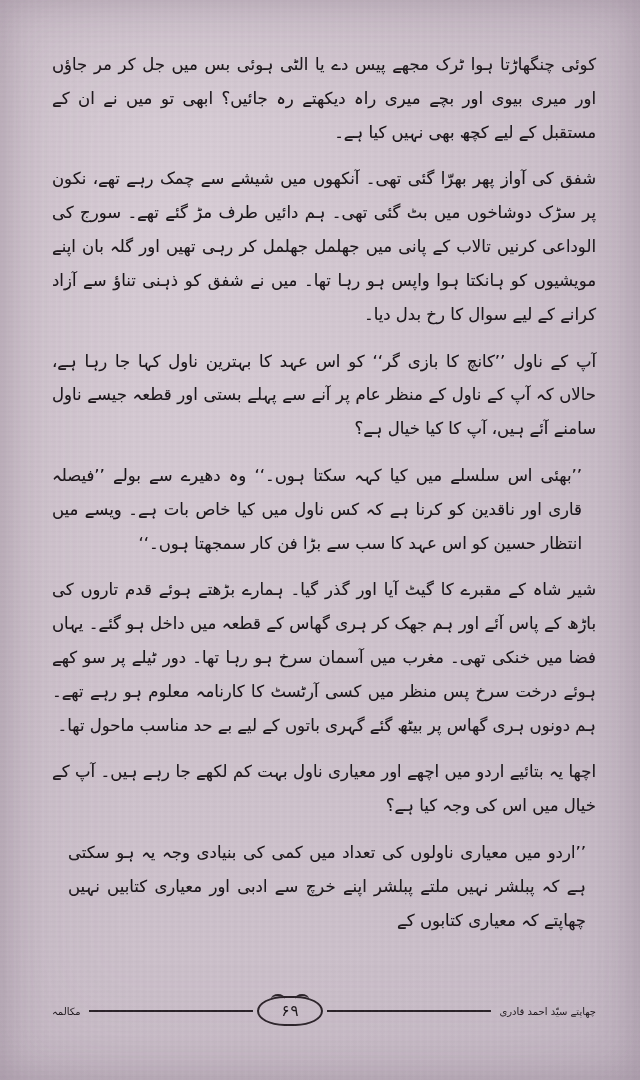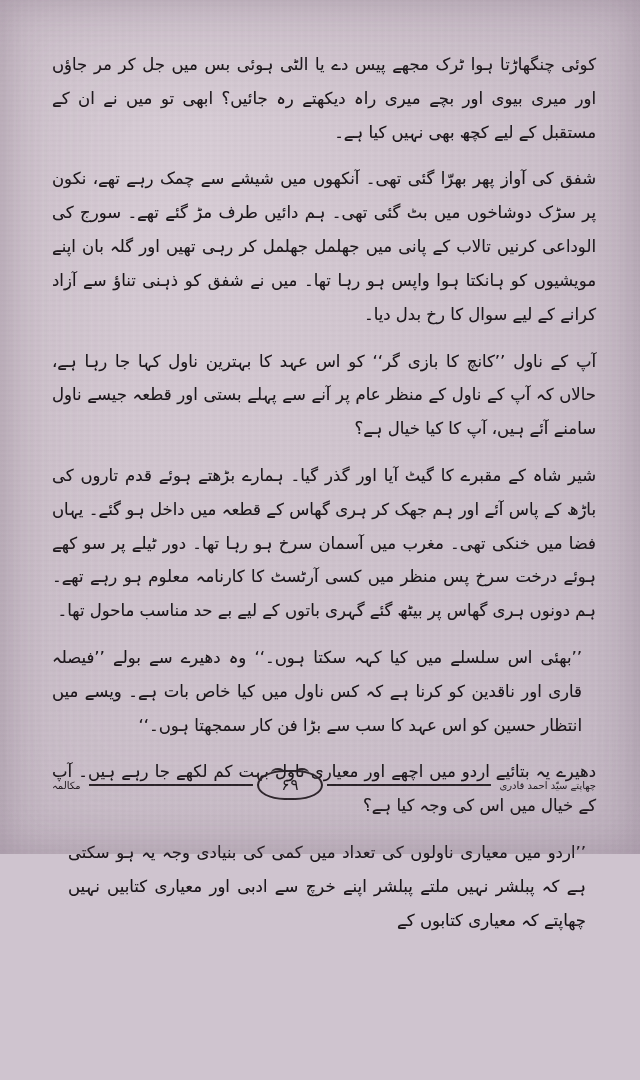--- a/index.html
+++ b/index.html
@@ -9,21 +9,21 @@
   }
   body {
     width: 640px;
     height: 1080px;
     overflow: hidden;
     font-family: "DejaVu Sans", sans-serif;
   }
   .page {
     position: relative;
     width: 640px;
-    height: 854px;
+    height: 1080px;
     background:
       radial-gradient(ellipse at 30% 20%, #d8cdd6 0%, #cfc3cd 45%, #c6bac6 100%);
     box-sizing: border-box;
   }
   .grain {
     position: absolute;
     inset: 0;
     pointer-events: none;
     background-image:
       repeating-linear-gradient(0deg, rgba(255,255,255,0.035) 0px, rgba(255,255,255,0.0) 2px, rgba(0,0,0,0.02) 3px, rgba(0,0,0,0.0) 5px),
@@ -124,23 +124,23 @@
   .badge-cap.right { right: 12px; }
 </style>
 </head>
 <body>
 
 <div class="page">
   <div class="content">
     <p class="para">کوئی چنگھاڑتا ہوا ٹرک مجھے پیس دے یا الٹی ہوئی بس میں جل کر مر جاؤں اور میری بیوی اور بچے میری راہ دیکھتے رہ جائیں؟ ابھی تو میں نے ان کے مستقبل کے لیے کچھ بھی نہیں کیا ہے۔</p>
     <p class="para">شفق کی آواز پھر بھرّا گئی تھی۔ آنکھوں میں شیشے سے چمک رہے تھے، نکون پر سڑک دوشاخوں میں بٹ گئی تھی۔ ہم دائیں طرف مڑ گئے تھے۔ سورج کی الوداعی کرنیں تالاب کے پانی میں جھلمل جھلمل کر رہی تھیں اور گلہ بان اپنے مویشیوں کو ہانکتا ہوا واپس ہو رہا تھا۔ میں نے شفق کو ذہنی تناؤ سے آزاد کرانے کے لیے سوال کا رخ بدل دیا۔</p>
     <p class="para">آپ کے ناول ’’کانچ کا بازی گر‘‘ کو اس عہد کا بہترین ناول کہا جا رہا ہے، حالاں کہ آپ کے ناول کے منظر عام پر آنے سے پہلے بستی اور قطعہ جیسے ناول سامنے آئے ہیں، آپ کا کیا خیال ہے؟</p>
+    <p class="para quote">’’بھئی اس سلسلے میں کیا کہہ سکتا ہوں۔‘‘ وہ دھیرے سے بولے ’’فیصلہ قاری اور ناقدین کو کرنا ہے کہ کس ناول میں کیا خاص بات ہے۔ ویسے میں انتظار حسین کو اس عہد کا سب سے بڑا فن کار سمجھتا ہوں۔‘‘</p>
     <p class="para">شیر شاہ کے مقبرے کا گیٹ آیا اور گذر گیا۔ ہمارے بڑھتے ہوئے قدم تاروں کی باڑھ کے پاس آئے اور ہم جھک کر ہری گھاس کے قطعہ میں داخل ہو گئے۔ یہاں فضا میں خنکی تھی۔ مغرب میں آسمان سرخ ہو رہا تھا۔ دور ٹیلے پر سو کھے ہوئے درخت سرخ پس منظر میں کسی آرٹسٹ کا کارنامہ معلوم ہو رہے تھے۔ ہم دونوں ہری گھاس پر بیٹھ گئے گہری باتوں کے لیے بے حد مناسب ماحول تھا۔</p>
-    <p class="para quote">’’بھئی اس سلسلے میں کیا کہہ سکتا ہوں۔‘‘ وہ دھیرے سے بولے ’’فیصلہ قاری اور ناقدین کو کرنا ہے کہ کس ناول میں کیا خاص بات ہے۔ ویسے میں انتظار حسین کو اس عہد کا سب سے بڑا فن کار سمجھتا ہوں۔‘‘</p>
-    <p class="para">دھیرے یہ بتائیے اردو میں اچھے اور معیاری ناول بہت کم لکھے جا رہے ہیں۔ آپ کے خیال میں اس کی وجہ کیا ہے؟</p>
+    <p class="para">اچھا یہ بتائیے اردو میں اچھے اور معیاری ناول بہت کم لکھے جا رہے ہیں۔ آپ کے خیال میں اس کی وجہ کیا ہے؟</p>
     <p class="para quote-reply">’’اردو میں معیاری ناولوں کی تعداد میں کمی کی بنیادی وجہ یہ ہو سکتی ہے کہ پبلشر نہیں ملتے پبلشر اپنے خرچ سے ادبی اور معیاری کتابیں نہیں چھاپتے کہ معیاری کتابوں کے</p>
   </div>
 
   <div class="footer">
     <div class="footer-side">چھاپتے سیّد احمد قادری</div>
     <div class="rule-wrap">
       <div class="rule"></div>
       <div class="page-num-badge">
         <span class="badge-cap left"></span>
         <span class="badge-cap right"></span>

